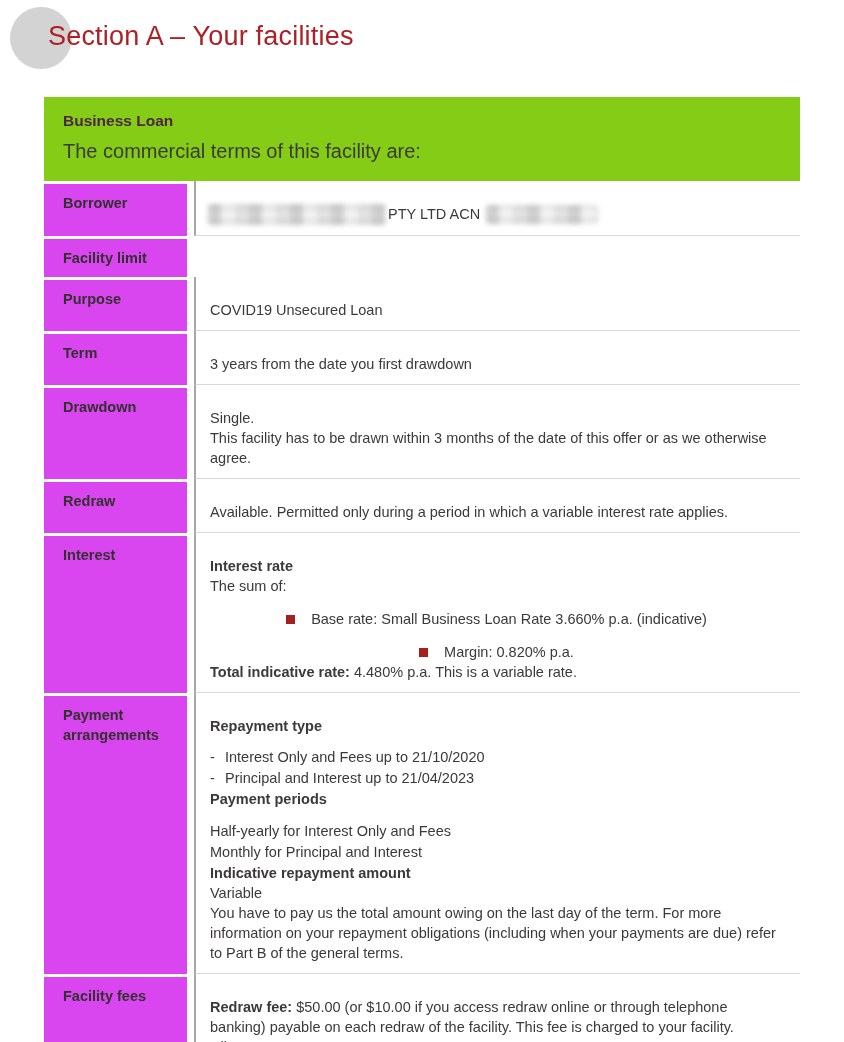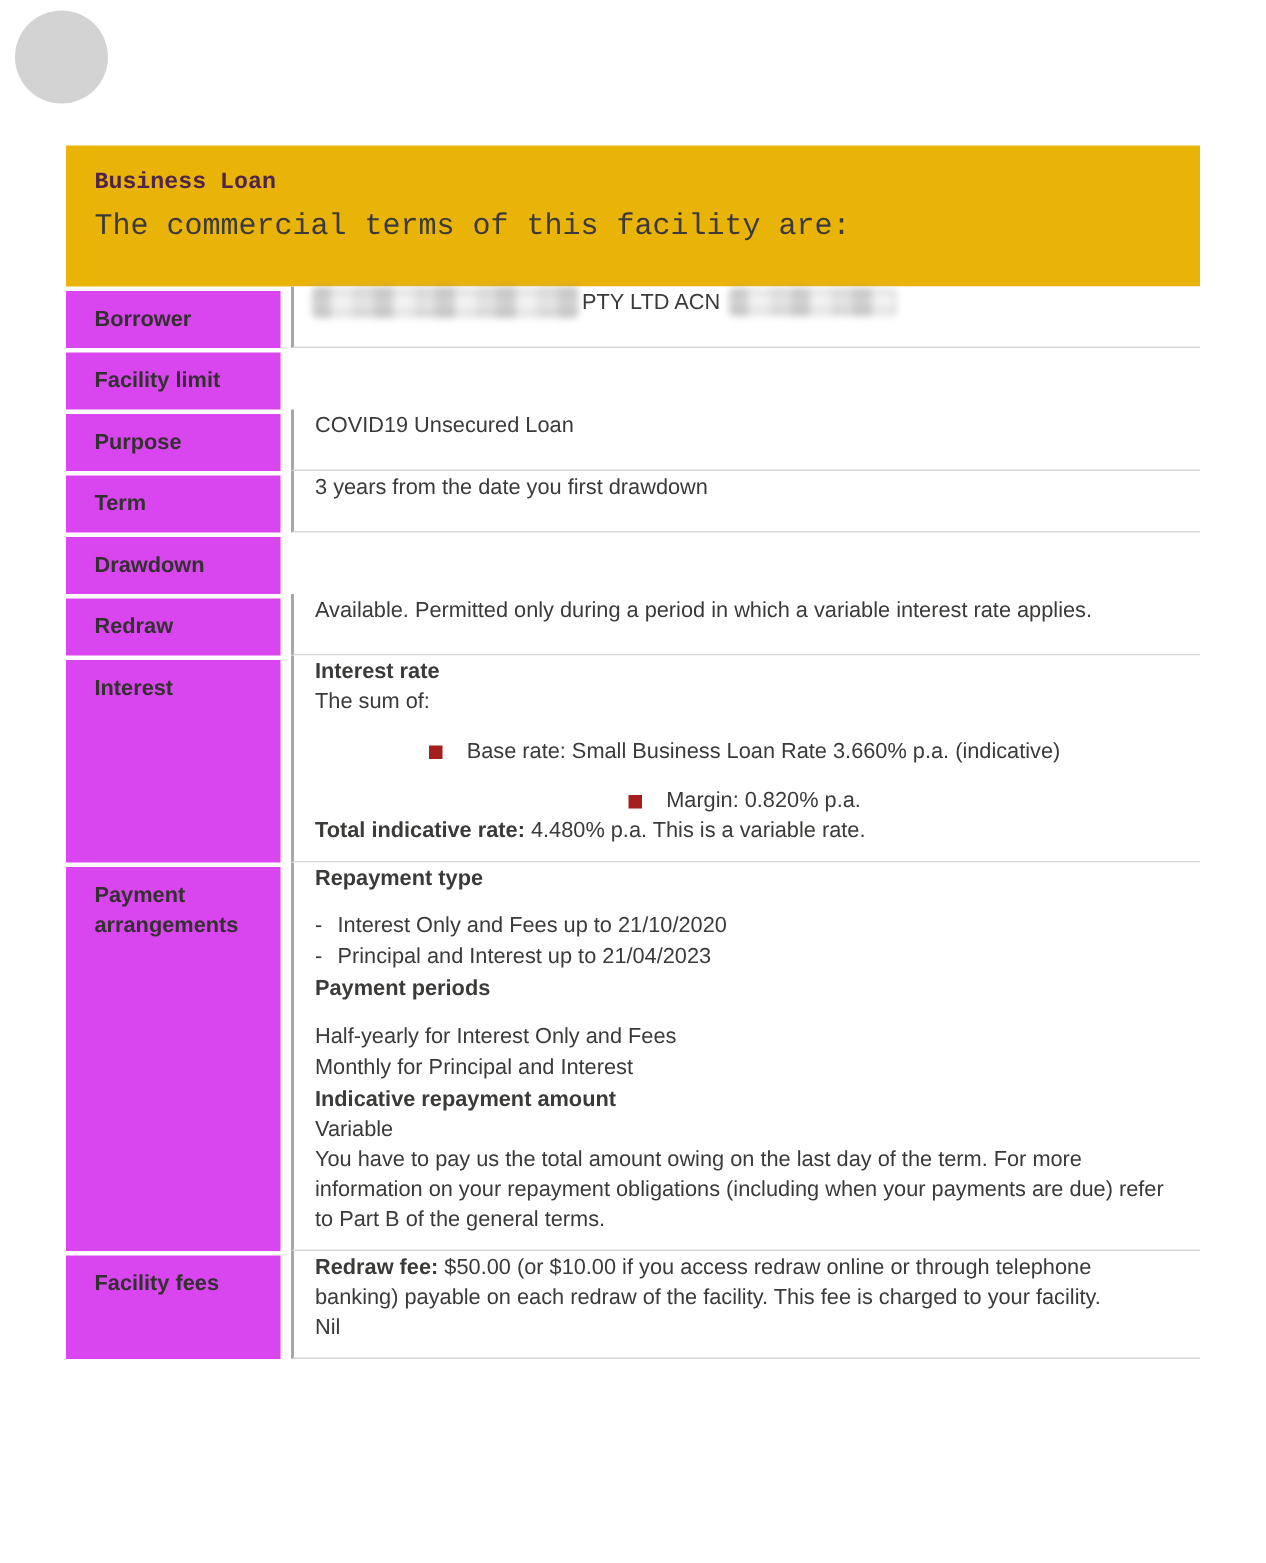--- a/index.html
+++ b/index.html
@@ -24,43 +24,42 @@
     font-size: 27px; font-weight: 400; color: #ae1f26;
     letter-spacing: 0.2px;
     white-space: nowrap;
   }
 
   
   .facility-table {
     position: absolute; left: 44px; top: 97px; width: 756px;
   }
   .table-header {
-    background: #eab308;
-    padding: 15px 19px 28px 19px;
-    font-family: Liberation Mono, monospace;
+    background: #84cc16;
+    padding: 15px 19px 18px 19px;
   }
   .table-title { font-size: 15.5px; font-weight: 700; color: #4e2447; }
   .table-subtitle { margin-top: 10px; font-size: 20px; color: #3b3a39; }
 
   .t-row { display: flex; align-items: stretch; }
   .label-cell {
     flex: 0 0 143px;
     background: #d946ef;
     margin-top: 3px;
     margin-right: 7px;
     padding: 9px 12px 9px 19px;
     font-size: 14.5px; font-weight: 700; color: #33312f;
     line-height: 20px;
   }
   .content-cell {
     flex: 1;
     background: #ffffff;
     border-left: 2px solid #a9a7a5;
     border-bottom: 1px solid #d9d7d4;
-    padding: 1px 18px 10px 14px;
+    padding: 23px 18px 10px 14px;
     font-size: 14.5px; line-height: 20px; color: #3b3a39;
   }
   .content-cell p { margin: 0; }
   .mt { margin-top: 12px; }
   .bold { font-weight: 700; margin-top: 36px; }
   .italic { }
 
   
   .bullet-item { display: flex; align-items: flex-start; margin-top: 13px; justify-content: center; }
   .bullet-square {
@@ -88,20 +87,21 @@
   }
   .redact-1 { width: 178px; margin: -2px 2px 0 -2px; }
   .redact-2 { width: 112px; margin: -2px 0 0 6px; height: 19px; }
   .borrower-line { white-space: nowrap; }
 </style>
 </head>
 <body>
 
 <div class="page-header">
   <span class="deco-circle"></span>
+  <h1 class="section-title">Section A – Your facilities</h1>
 </div>
 
 <div class="facility-table">
 
   <div class="table-header">
     <div class="table-title">Business Loan</div>
     <div class="table-subtitle">The commercial terms of this facility are:</div>
   </div>
 
   <div class="t-row">
@@ -126,20 +126,24 @@
 
   <div class="t-row">
     <div class="label-cell">Term</div>
     <div class="content-cell">
       <p>3 years from the date you first drawdown</p>
     </div>
   </div>
 
   <div class="t-row">
     <div class="label-cell">Drawdown</div>
+    <div class="content-cell">
+      <p>Single.</p>
+      <p class="mt">This facility has to be drawn within 3 months of the date of this offer or as we otherwise agree.</p>
+    </div>
   </div>
 
   <div class="t-row">
     <div class="label-cell">Redraw</div>
     <div class="content-cell">
       <p>Available. Permitted only during a period in which a variable interest rate applies.</p>
     </div>
   </div>
 
   <div class="t-row">

